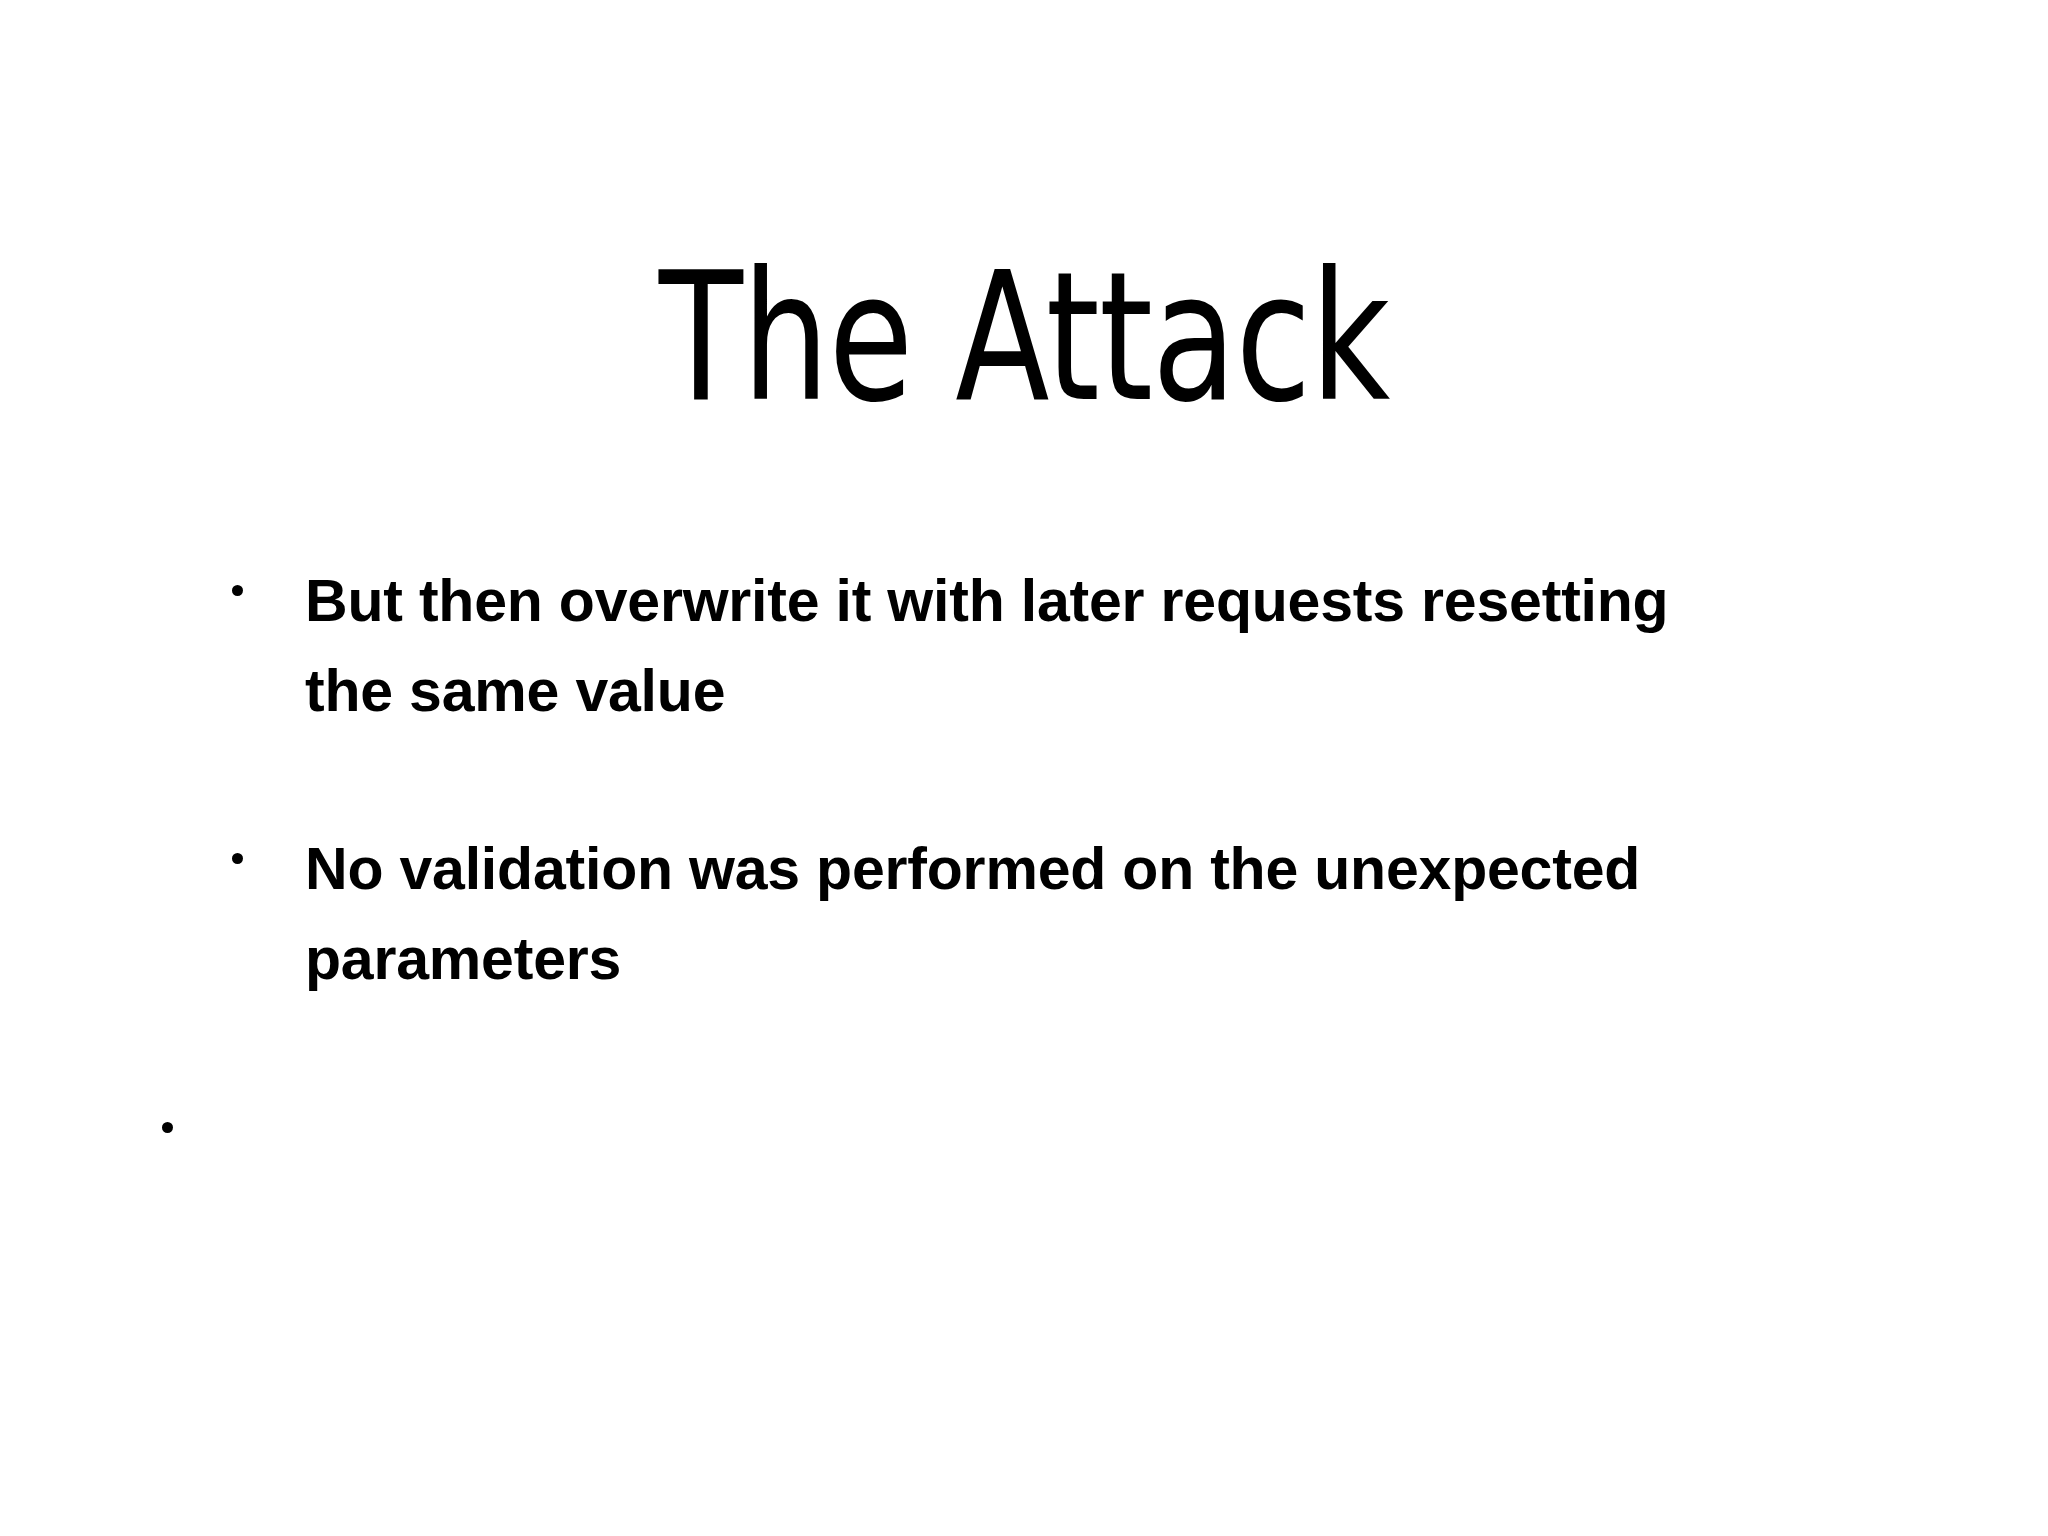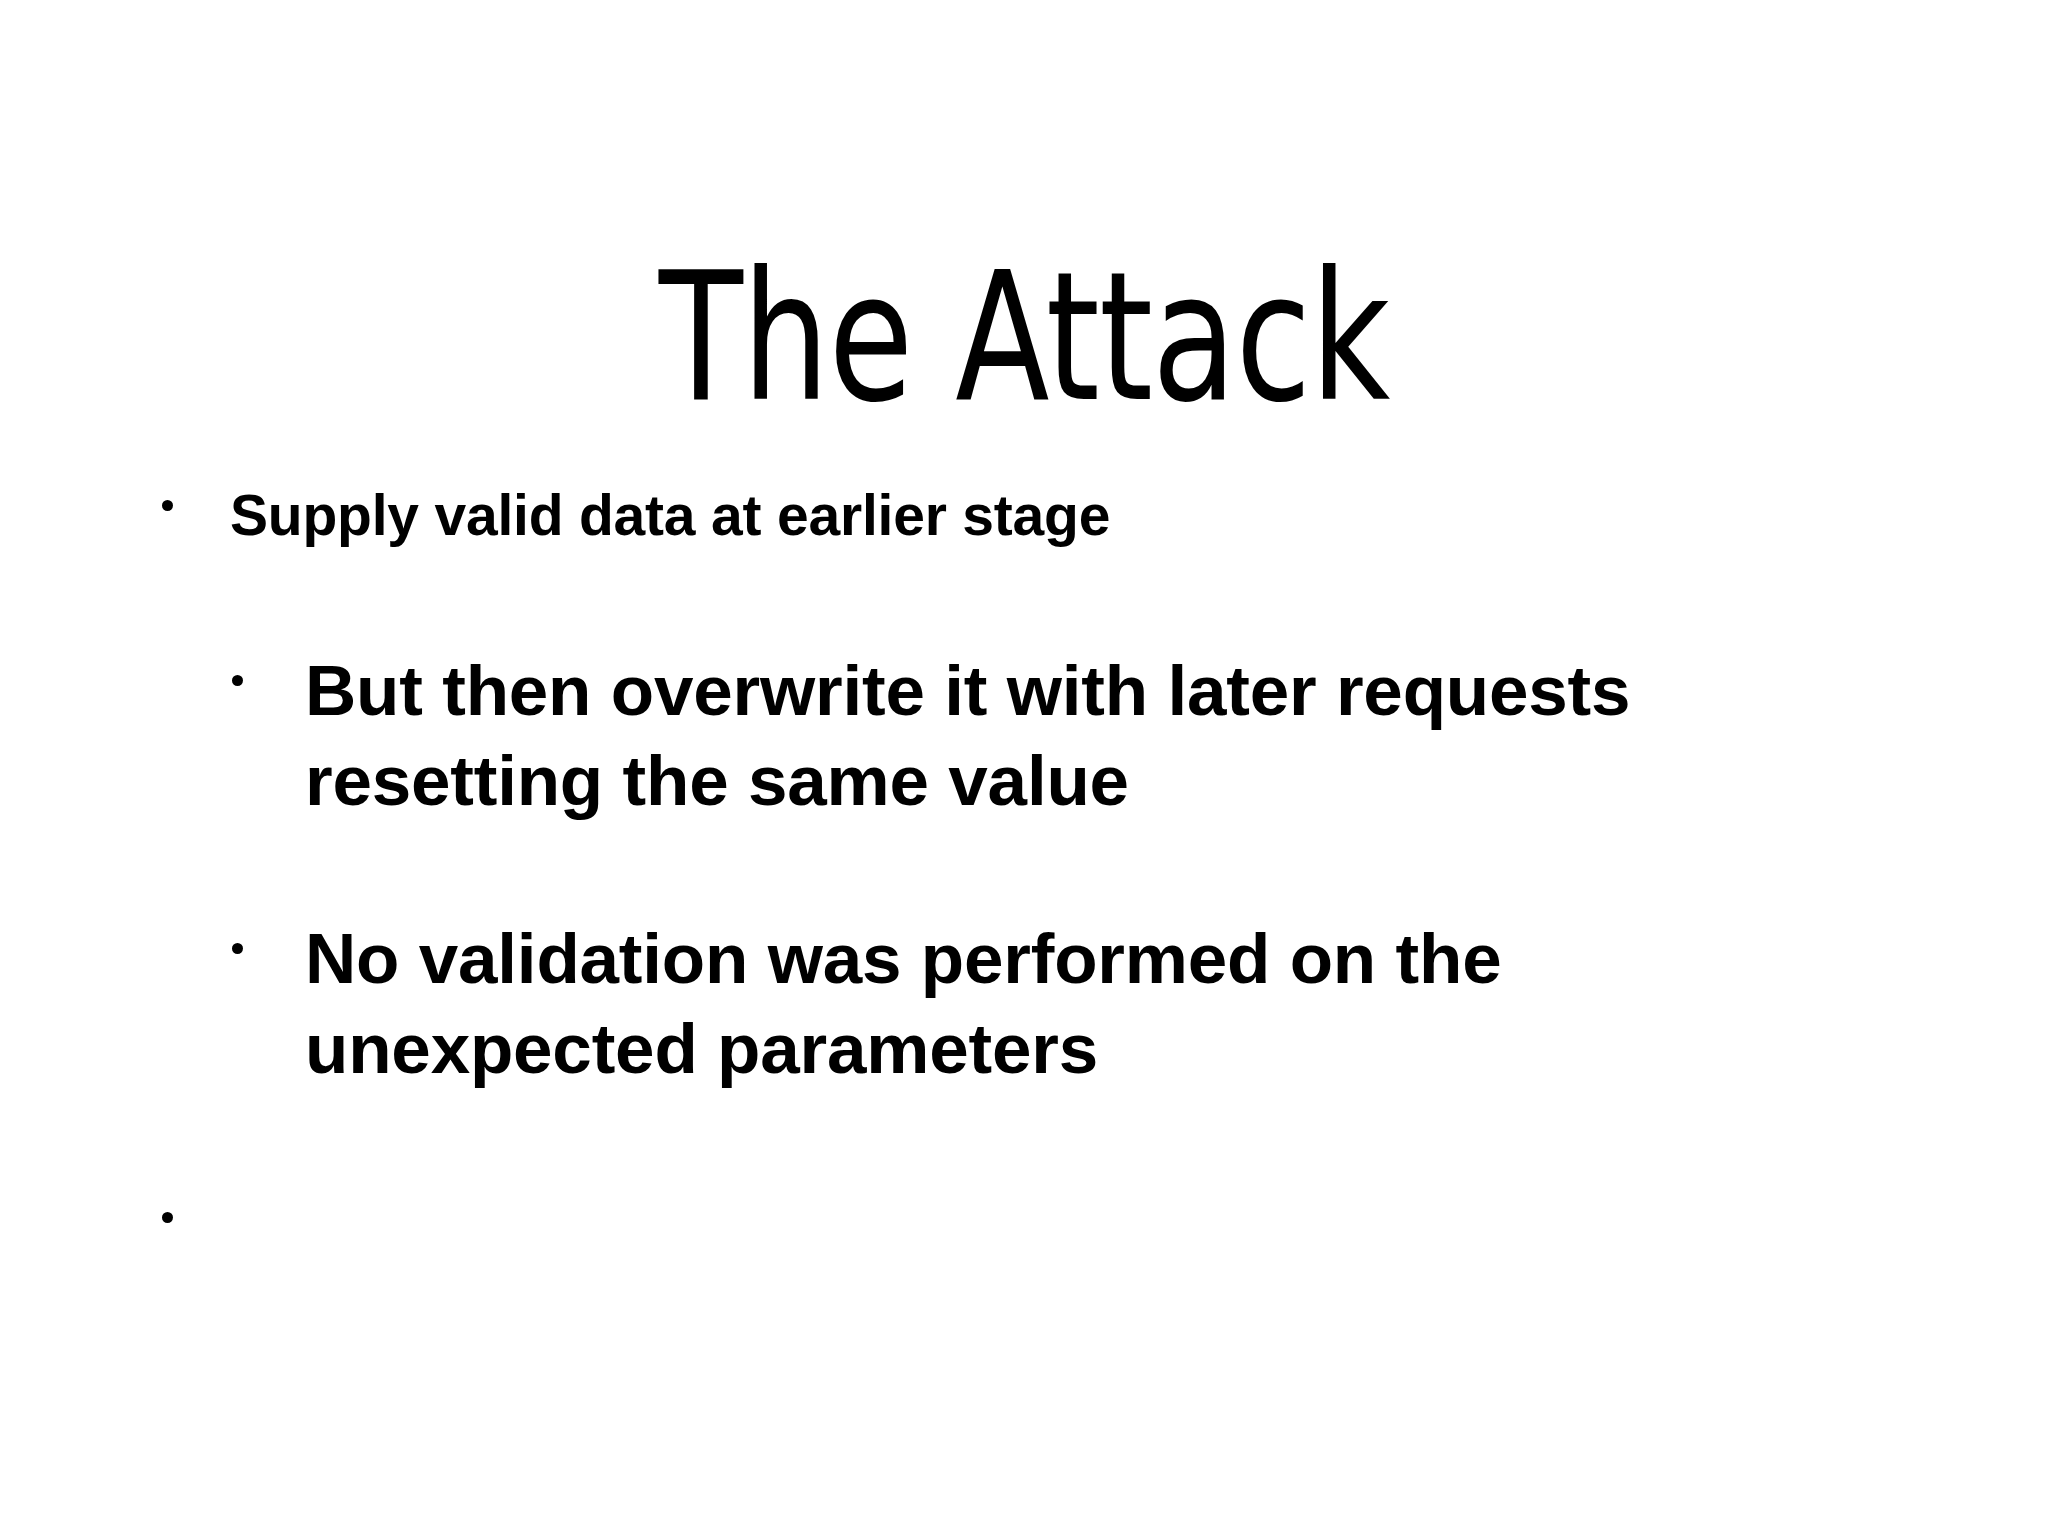--- a/index.html
+++ b/index.html
@@ -93,43 +93,39 @@
   .lvl2 {
     padding-left: 305px;
   }
   .lvl2 .dot {
     left: 232px;
     top: 29px;
     width: 11px;
     height: 11px;
   }
   .lvl2 .btext {
-    font-size: 71px;
+    font-size: 59px;
     line-height: 90px;
     max-width: 1370px;
   }
 
   
   .gap-1 { height: 86px; }
   .gap-2 { height: 88px; }
   .gap-3 { height: 88px; }
 </style>
 </head>
 <body>
 
 <div class="slide">
 
   <h1 class="slide-title">The Attack</h1>
 
   <div class="body-list">
 
-    <div class="bullet-row lvl1">
-      <span class="dot"></span>
-      <span class="btext">Supply valid data at earlier stage</span>
-    </div>
 
     <div class="gap-1"></div>
 
     <div class="bullet-row lvl2">
       <span class="dot"></span>
       <span class="btext">But then overwrite it with later requests resetting the same value</span>
     </div>
 
     <div class="gap-2"></div>
 

